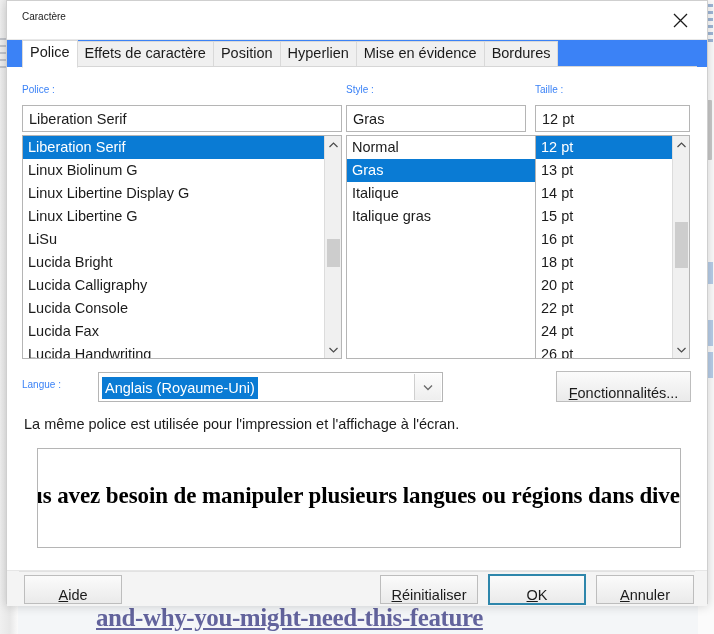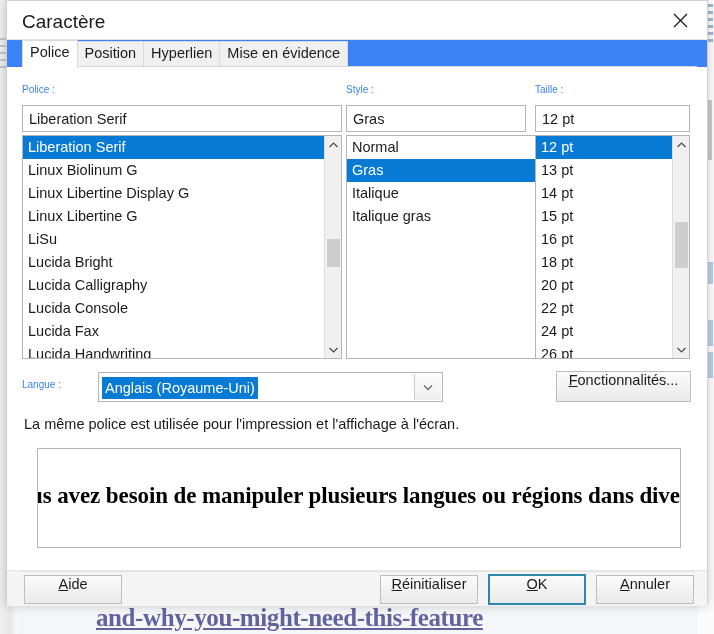--- a/index.html
+++ b/index.html
@@ -58,21 +58,21 @@
     border: 1px solid #cfcfcf;
     box-shadow: 0 2px 10px rgba(0,0,0,.18);
     box-sizing: border-box;
   }
   .titlebar {
     position: relative; height: 38px; background: #ffffff;
     border-bottom: 1px solid #e8e8e8;
   }
   .title-text {
     position: absolute; left: 15px; top: 10px;
-    font-size: 19px; color: #1b1b1b;
+    font-size: 10px; color: #1b1b1b;
   }
   .close-btn {
     position: absolute; right: 6px; top: 4px; width: 42px; height: 30px;
     display: flex; align-items: center; justify-content: center;
     cursor: pointer;
   }
   .close-btn svg { display: block; }
 
   
   .tabstrip {
@@ -174,21 +174,21 @@
     border-left: 1px solid #cfcfcf;
     display: flex; align-items: center; justify-content: center;
     cursor: pointer;
   }
 
   .btn {
     box-sizing: border-box;
     background: linear-gradient(to bottom,#fbfbfb,#eaeaea);
     border: 1px solid #bdbdbd;
     font-size: 14.5px; color: #1b1b1b;
-    display: flex; align-items: flex-start; justify-content: center;
+    display: flex; align-items: flex-end; justify-content: center;
     cursor: pointer;
   }
   .btn.focus { border: 2px solid #2e86ab; }
   .btn .u { text-decoration: underline; }
 
   .note {
     position: absolute; font-size: 14.5px; color: #1b1b1b;
   }
   .preview {
     position: absolute; box-sizing: border-box;
@@ -250,23 +250,25 @@
       <div class="close-btn">
         <svg width="17" height="17" viewBox="0 0 17 17" aria-hidden="true">
           <path d="M2 2 L15 15 M15 2 L2 15" stroke="#1b1b1b" stroke-width="1.3" fill="none"></path>
         </svg>
       </div>
     </div>
 
     <div class="tabstrip">
       <div class="tabs">
         <div class="tab active">Police</div>
+        <div class="tab">Effets de caractère</div>
         <div class="tab">Position</div>
         <div class="tab">Hyperlien</div>
         <div class="tab">Mise en évidence</div>
+        <div class="tab">Bordures</div>
       </div>
     </div>
 
     <div class="panel">
 
       <div class="col-label" style="left:15px; top:17px;">Police :</div>
       <div class="col-label" style="left:339px; top:17px;">Style :</div>
       <div class="col-label" style="left:528px; top:17px;">Taille :</div>
 
       <div class="field" style="left:15px; top:38px; width:320px;">Liberation Serif</div>

